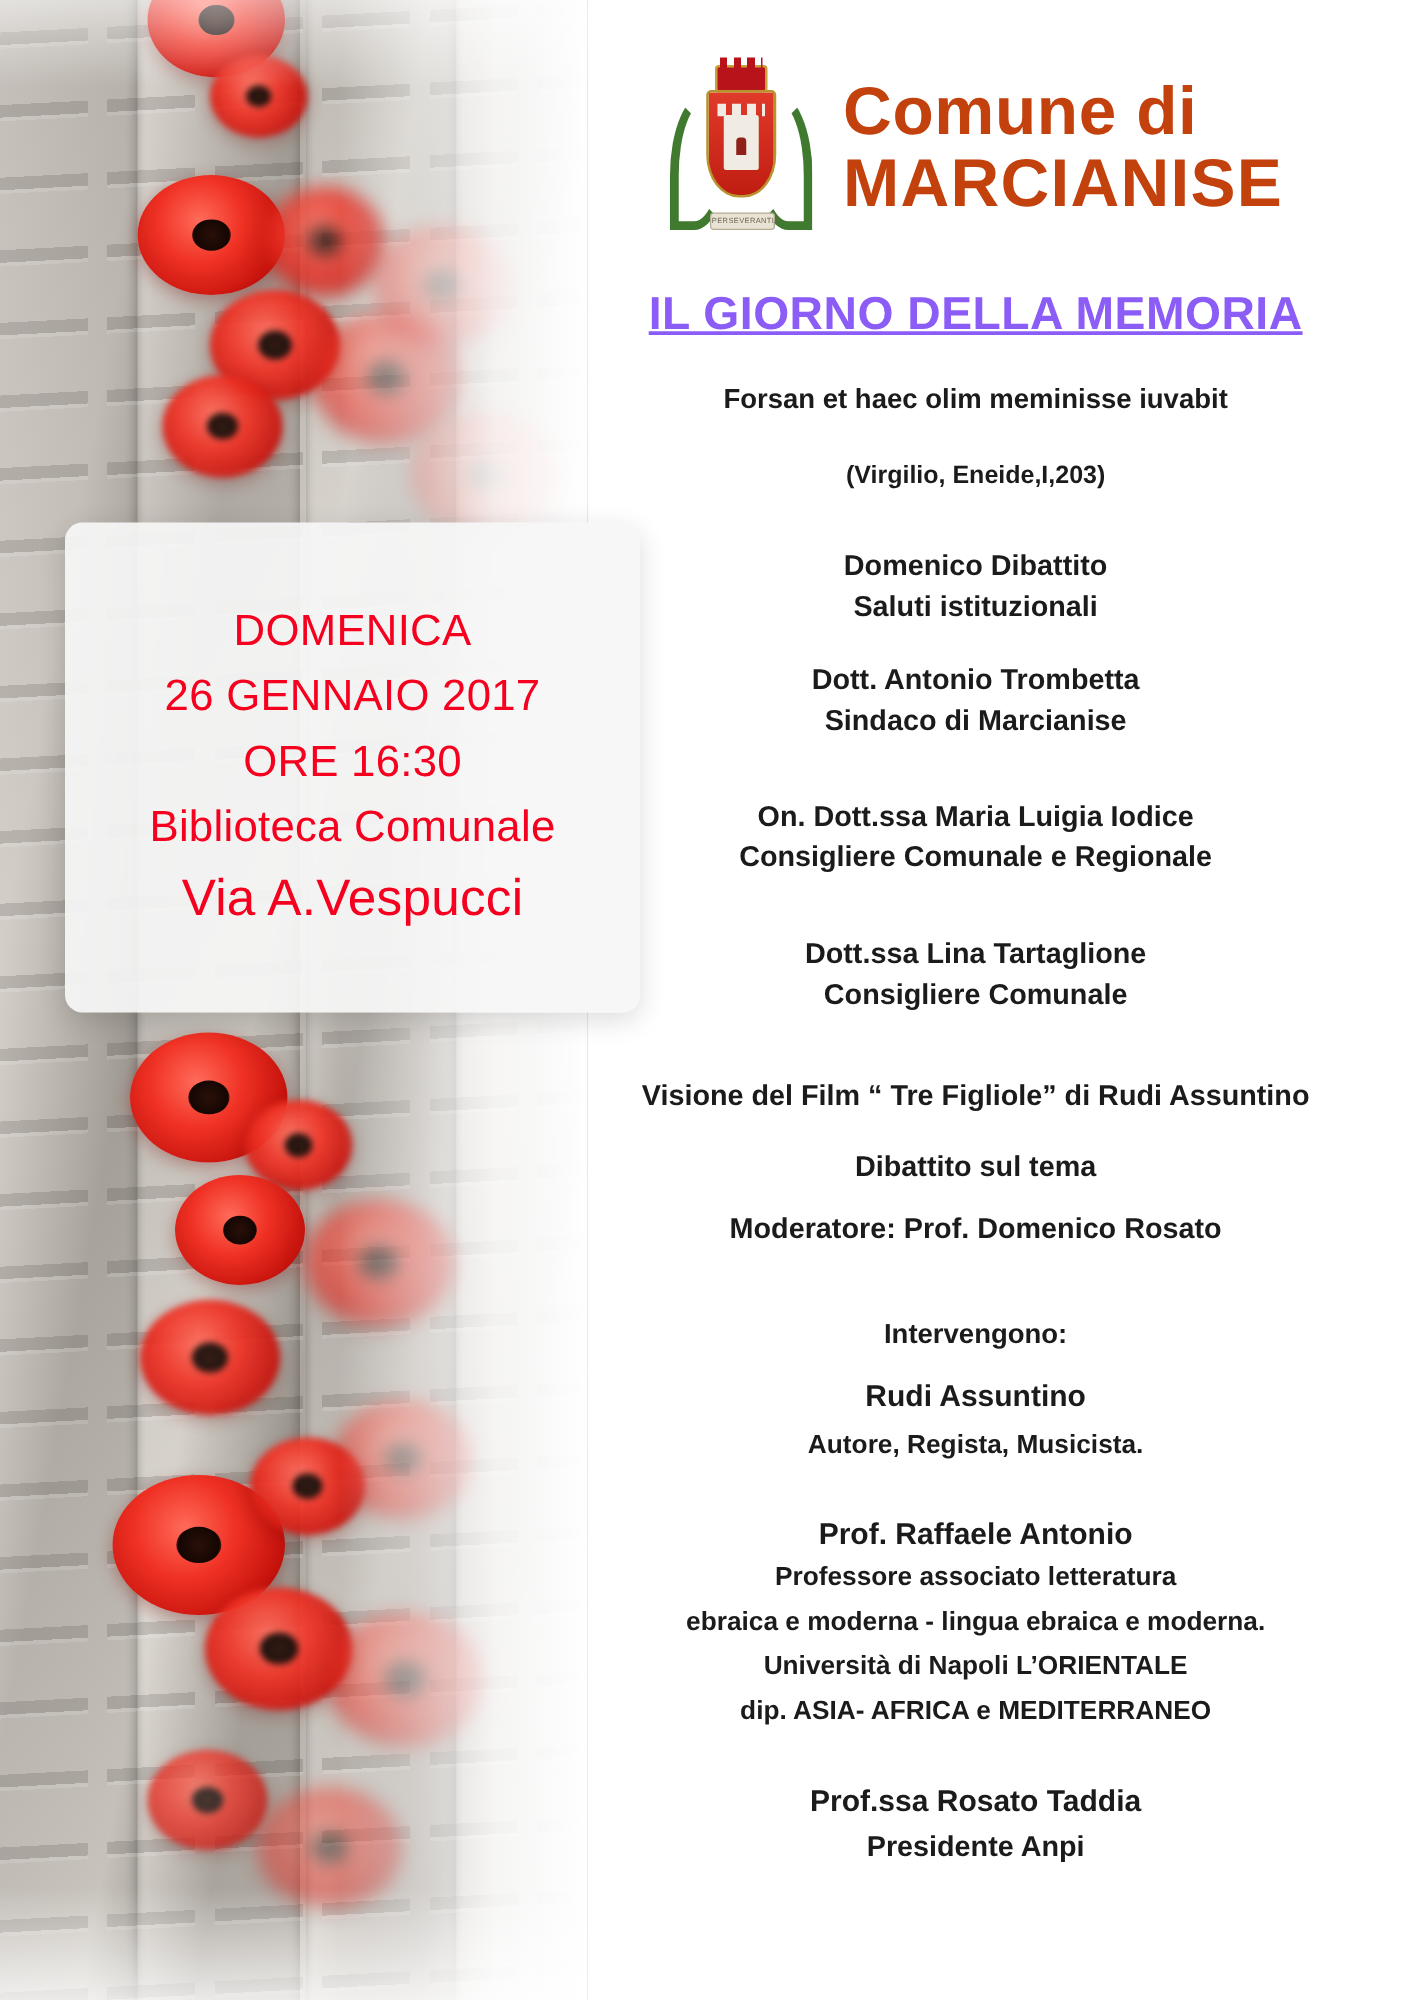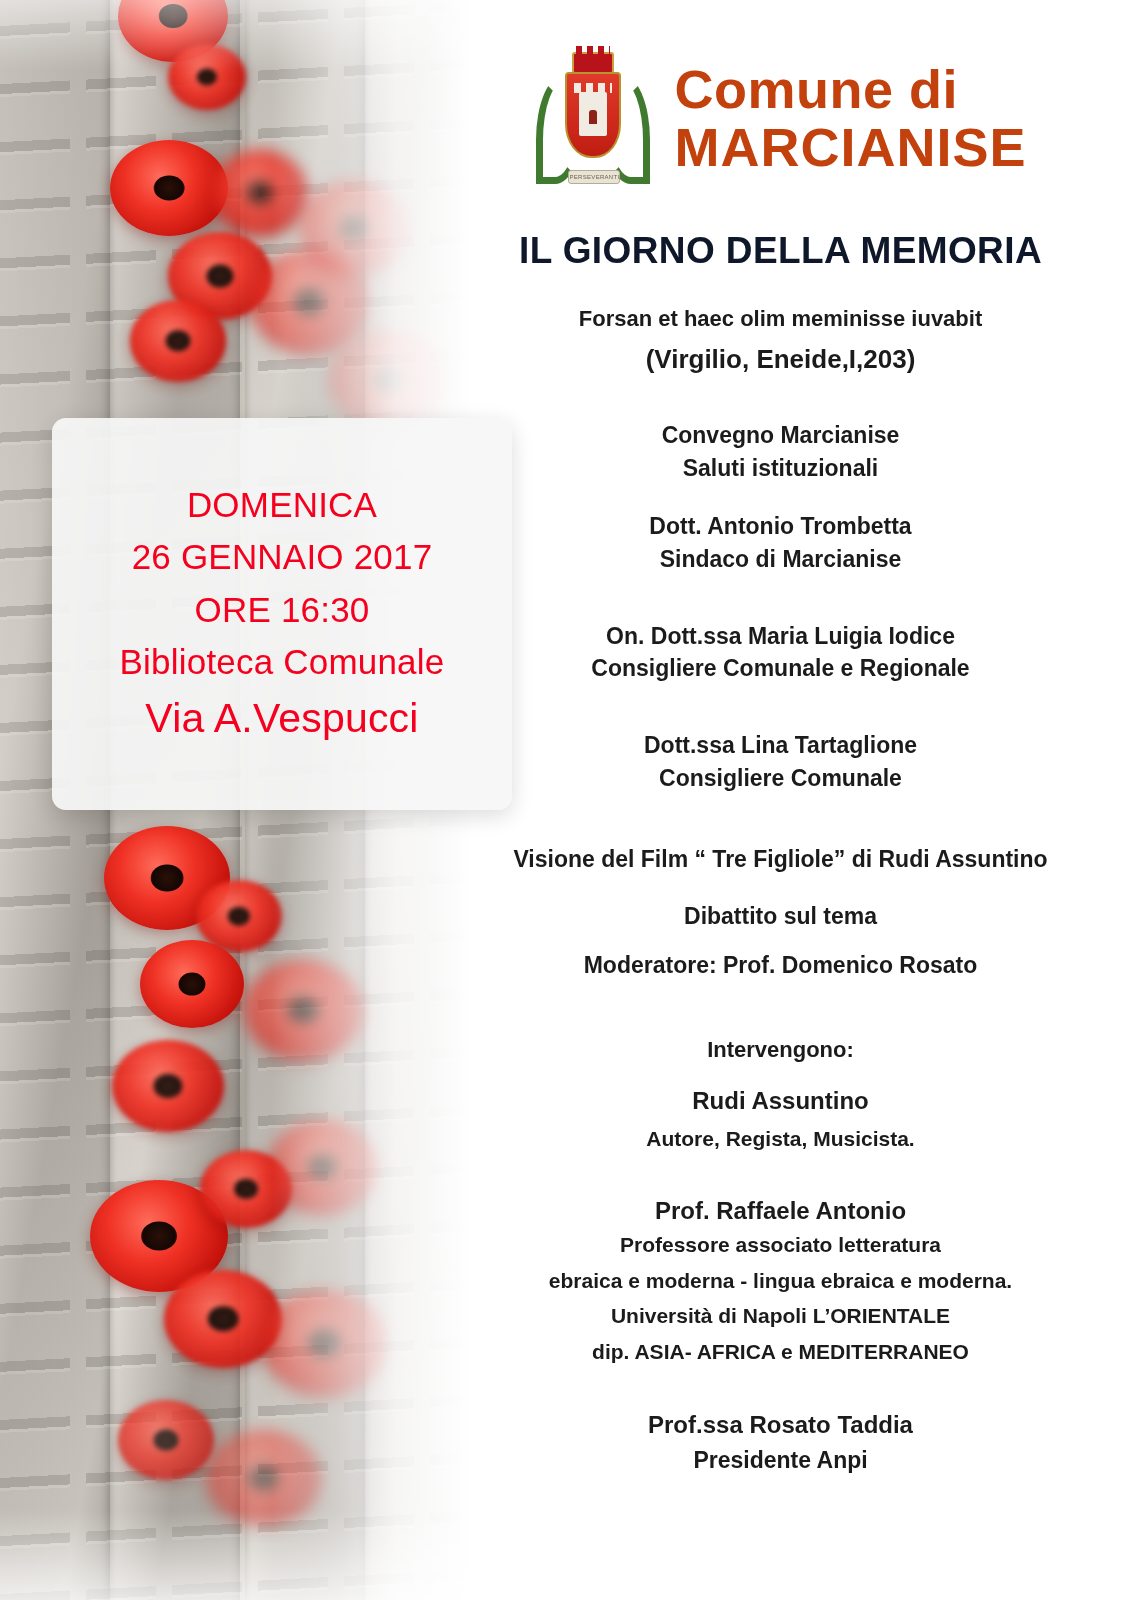--- a/index.html
+++ b/index.html
@@ -235,33 +235,34 @@
     line-height: 1.08;
     color: #c2410c;
     letter-spacing: .5px;
   }
   .comune-name .l2 { letter-spacing: 1px; }
 
   .title {
     margin-top: 42px;
     font-size: 37px;
     font-weight: bold;
-    color: #0f172a;
+    color: #8b5cf6;
     letter-spacing: .4px;
+    text-decoration: underline;
   }
 
   .quote {
     margin-top: 34px;
     font-size: 22px;
     font-weight: bold;
     color: #1b1b1b;
   }
   .quote-src {
-    margin-top: 12px;
-    font-size: 26px;
+    margin-top: 37px;
+    font-size: 20px;
     font-weight: bold;
   }
 
   .block { margin-top: 44px; }
   .block.tight { margin-top: 26px; }
   .block .big {
     font-size: 23px;
     font-weight: bold;
     line-height: 1.42;
   }
@@ -351,21 +352,21 @@
         <div class="l2">MARCIANISE</div>
       </div>
     </div>
 
     <div class="title">IL GIORNO DELLA MEMORIA</div>
 
     <div class="quote">Forsan et haec olim meminisse iuvabit</div>
     <div class="quote-src">(Virgilio, Eneide,I,203)</div>
 
     <div class="block">
-      <div class="big">Convegno Marcianise</div>
+      <div class="big">Domenico Dibattito</div>
       <div class="big">Saluti istituzionali</div>
     </div>
 
     <div class="block tight">
       <div class="big">Dott. Antonio Trombetta</div>
       <div class="big">Sindaco di Marcianise</div>
     </div>
 
     <div class="block">
       <div class="big">On. Dott.ssa Maria Luigia Iodice</div>

